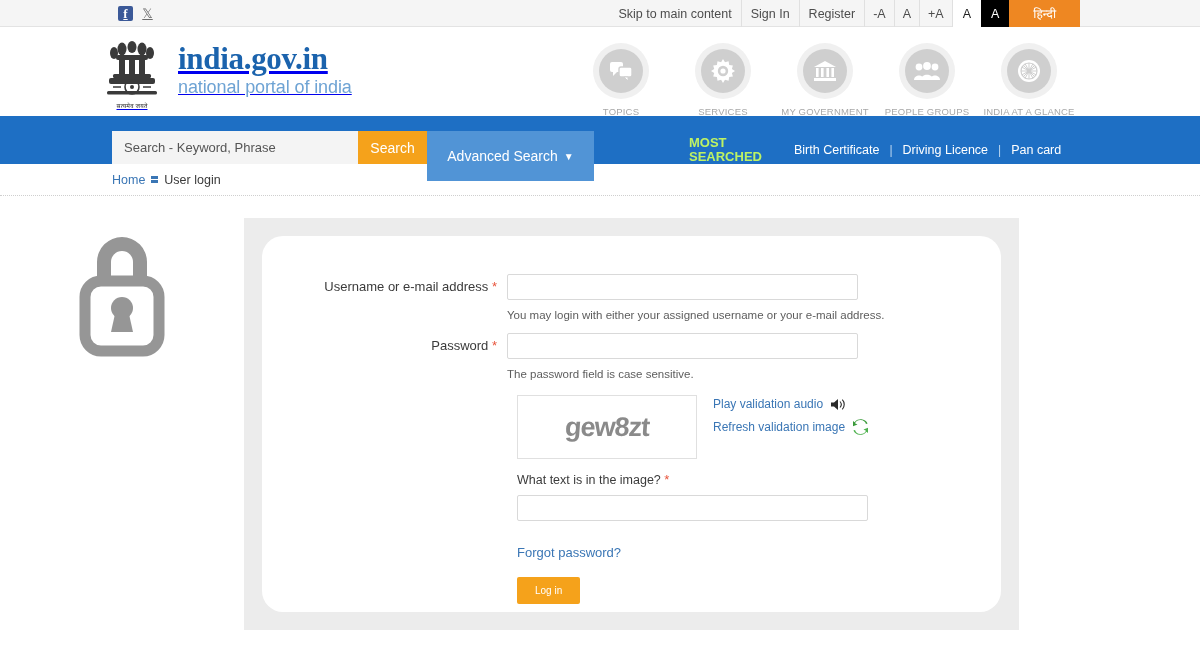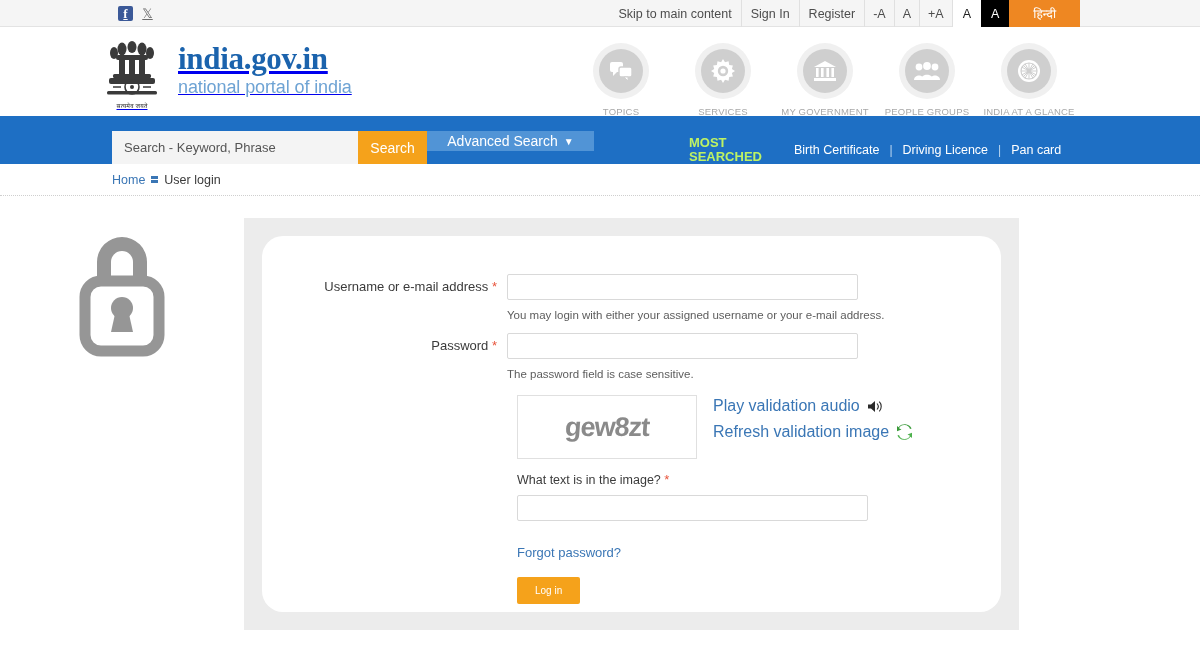--- a/index.html
+++ b/index.html
@@ -173,21 +173,21 @@
   .search-btn {
     width: 69px; height: 33px;
     background: #f5a21b;
     border: none;
     color: #fff;
     font-size: 14px;
     cursor: pointer;
     font-family: "Liberation Sans", sans-serif;
   }
   .adv-search {
-    width: 167px; height: 20px;
+    width: 167px; height: 50px;
     background: #5194d6;
     color: #fff;
     font-size: 14px;
     display: flex;
     align-items: center;
     justify-content: center;
     text-decoration: none;
     cursor: pointer;
   }
   .most-searched {
@@ -334,21 +334,21 @@
     padding-top: 2px;
   }
   .captcha-link-row {
     display: flex;
     align-items: center;
     margin-bottom: 8px;
     gap: 7px;
   }
   .captcha-link-row a {
     color: #3a76b5;
-    font-size: 16px;
+    font-size: 12px;
     text-decoration: none;
   }
   .captcha-answer {
     margin-left: 245px;
     padding-left: 10px;
     margin-top: 13px;
   }
   .captcha-answer-label {
     font-size: 12.5px;
     color: #3b3b3b;

